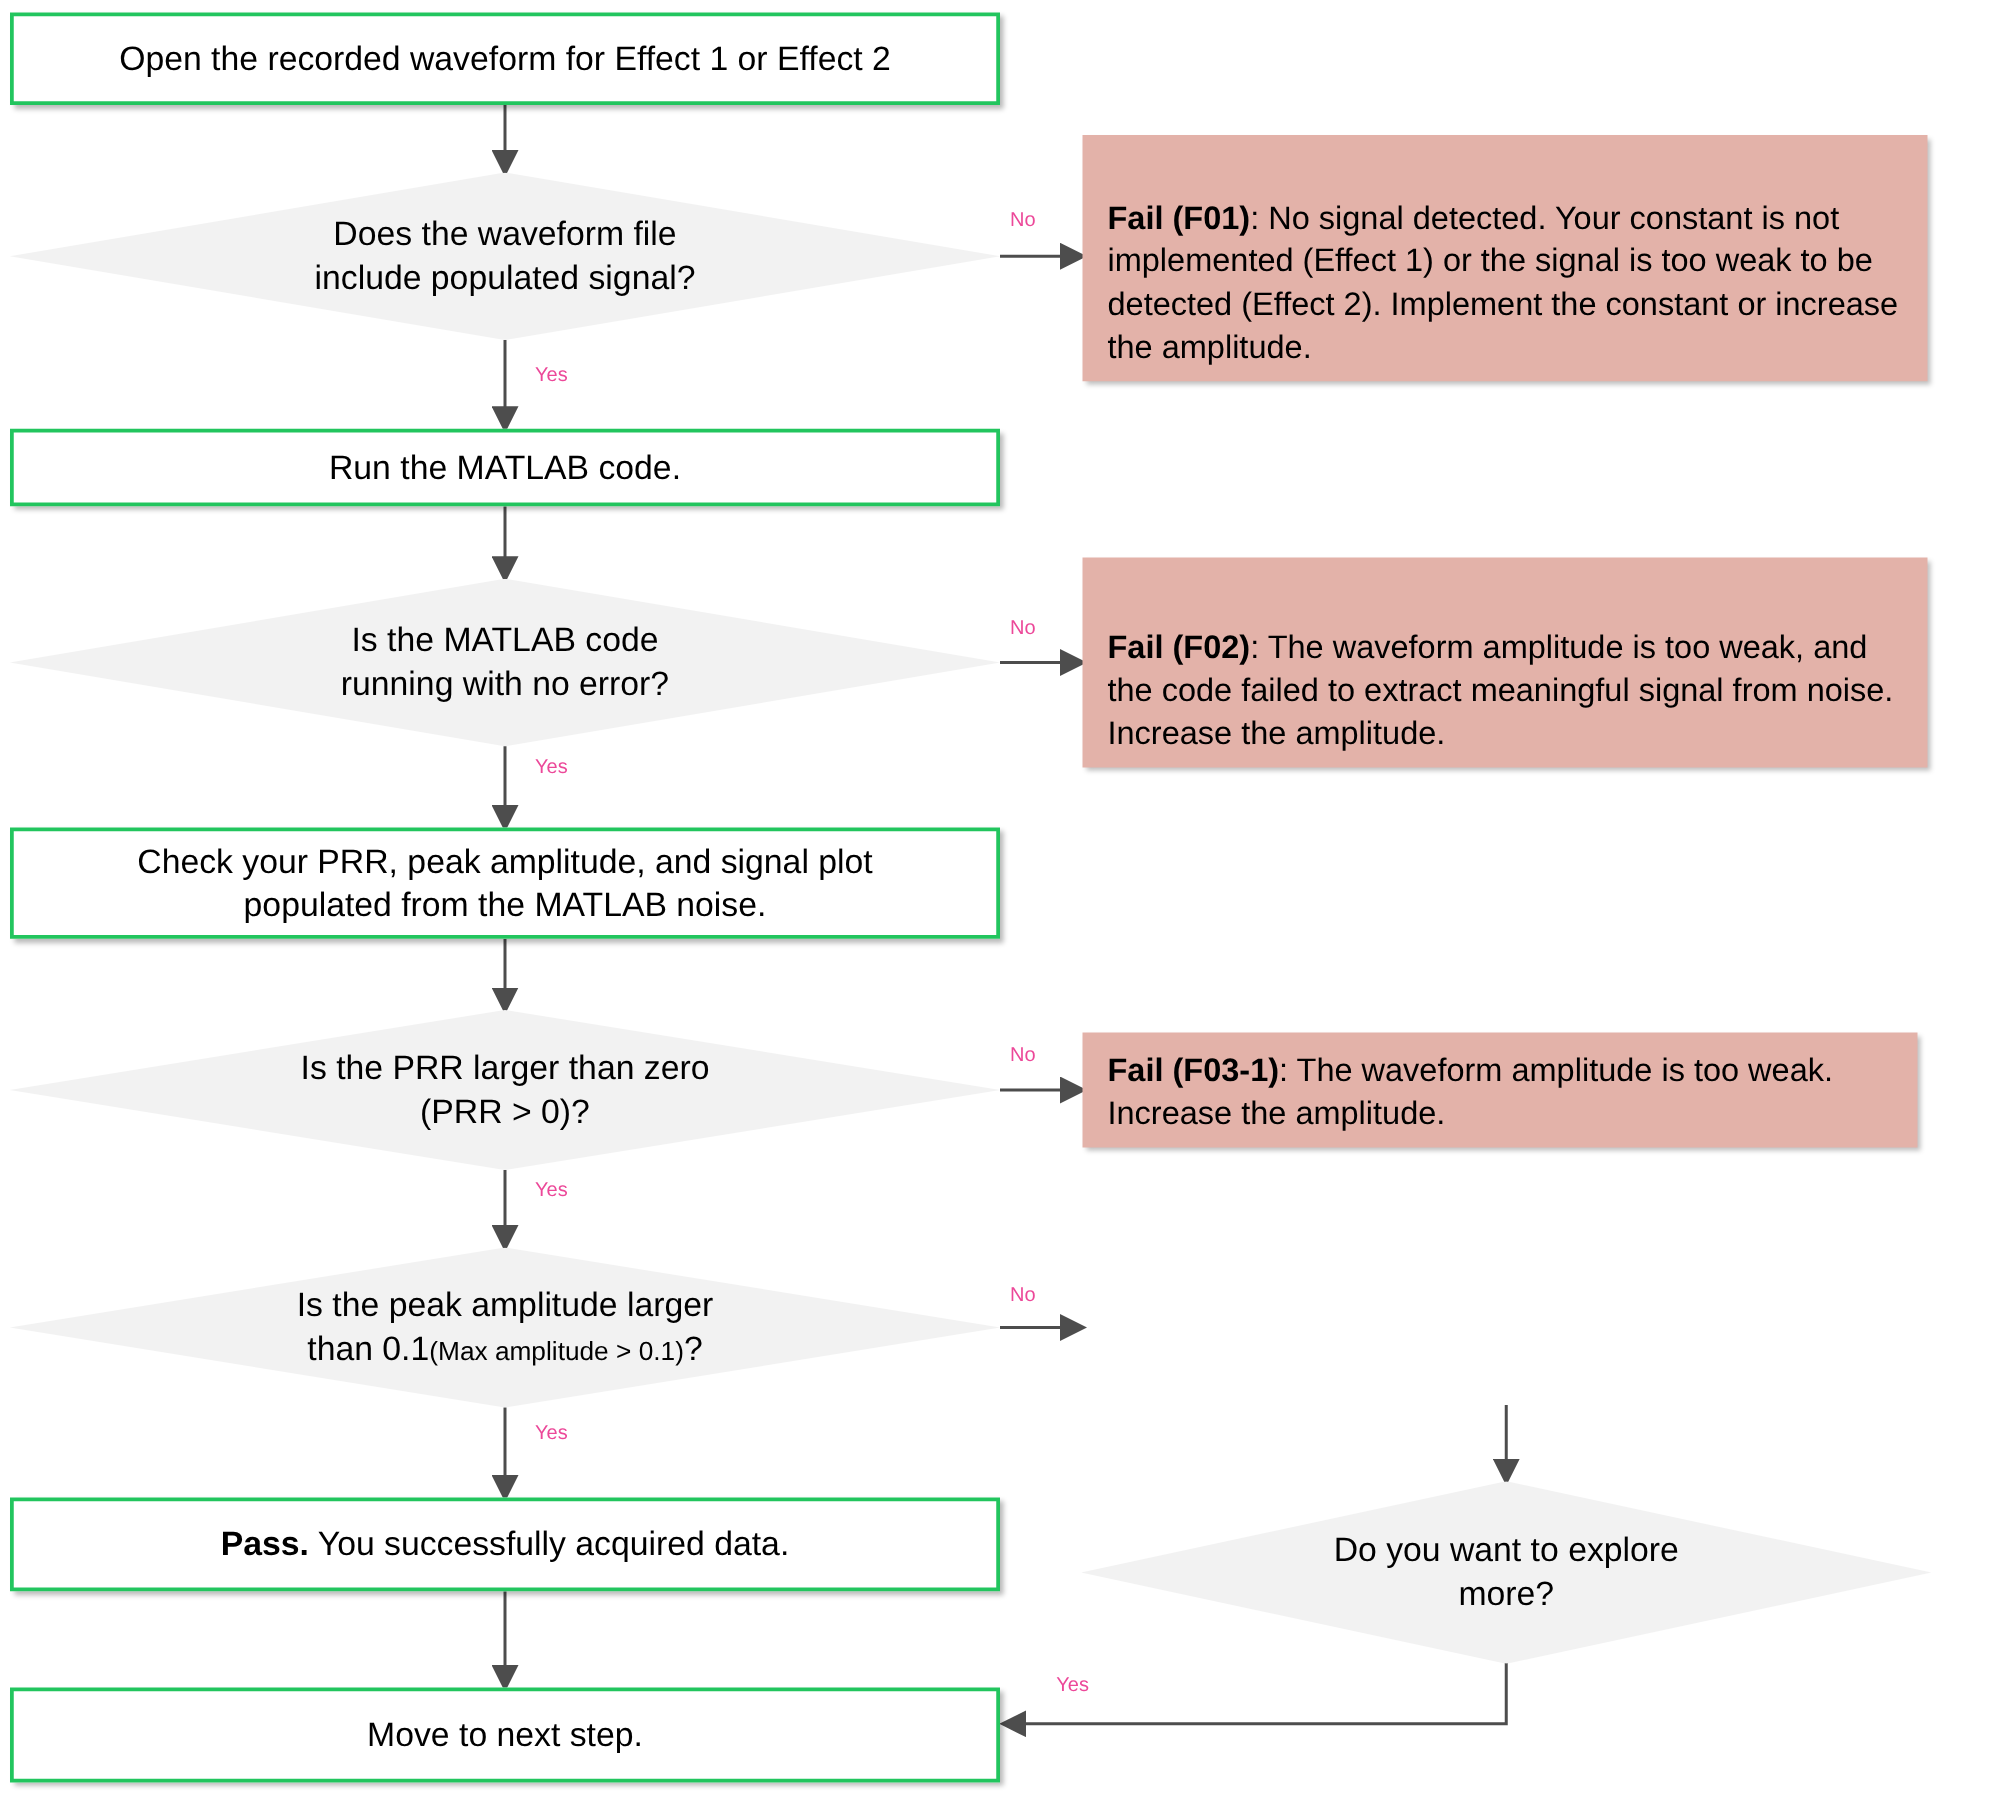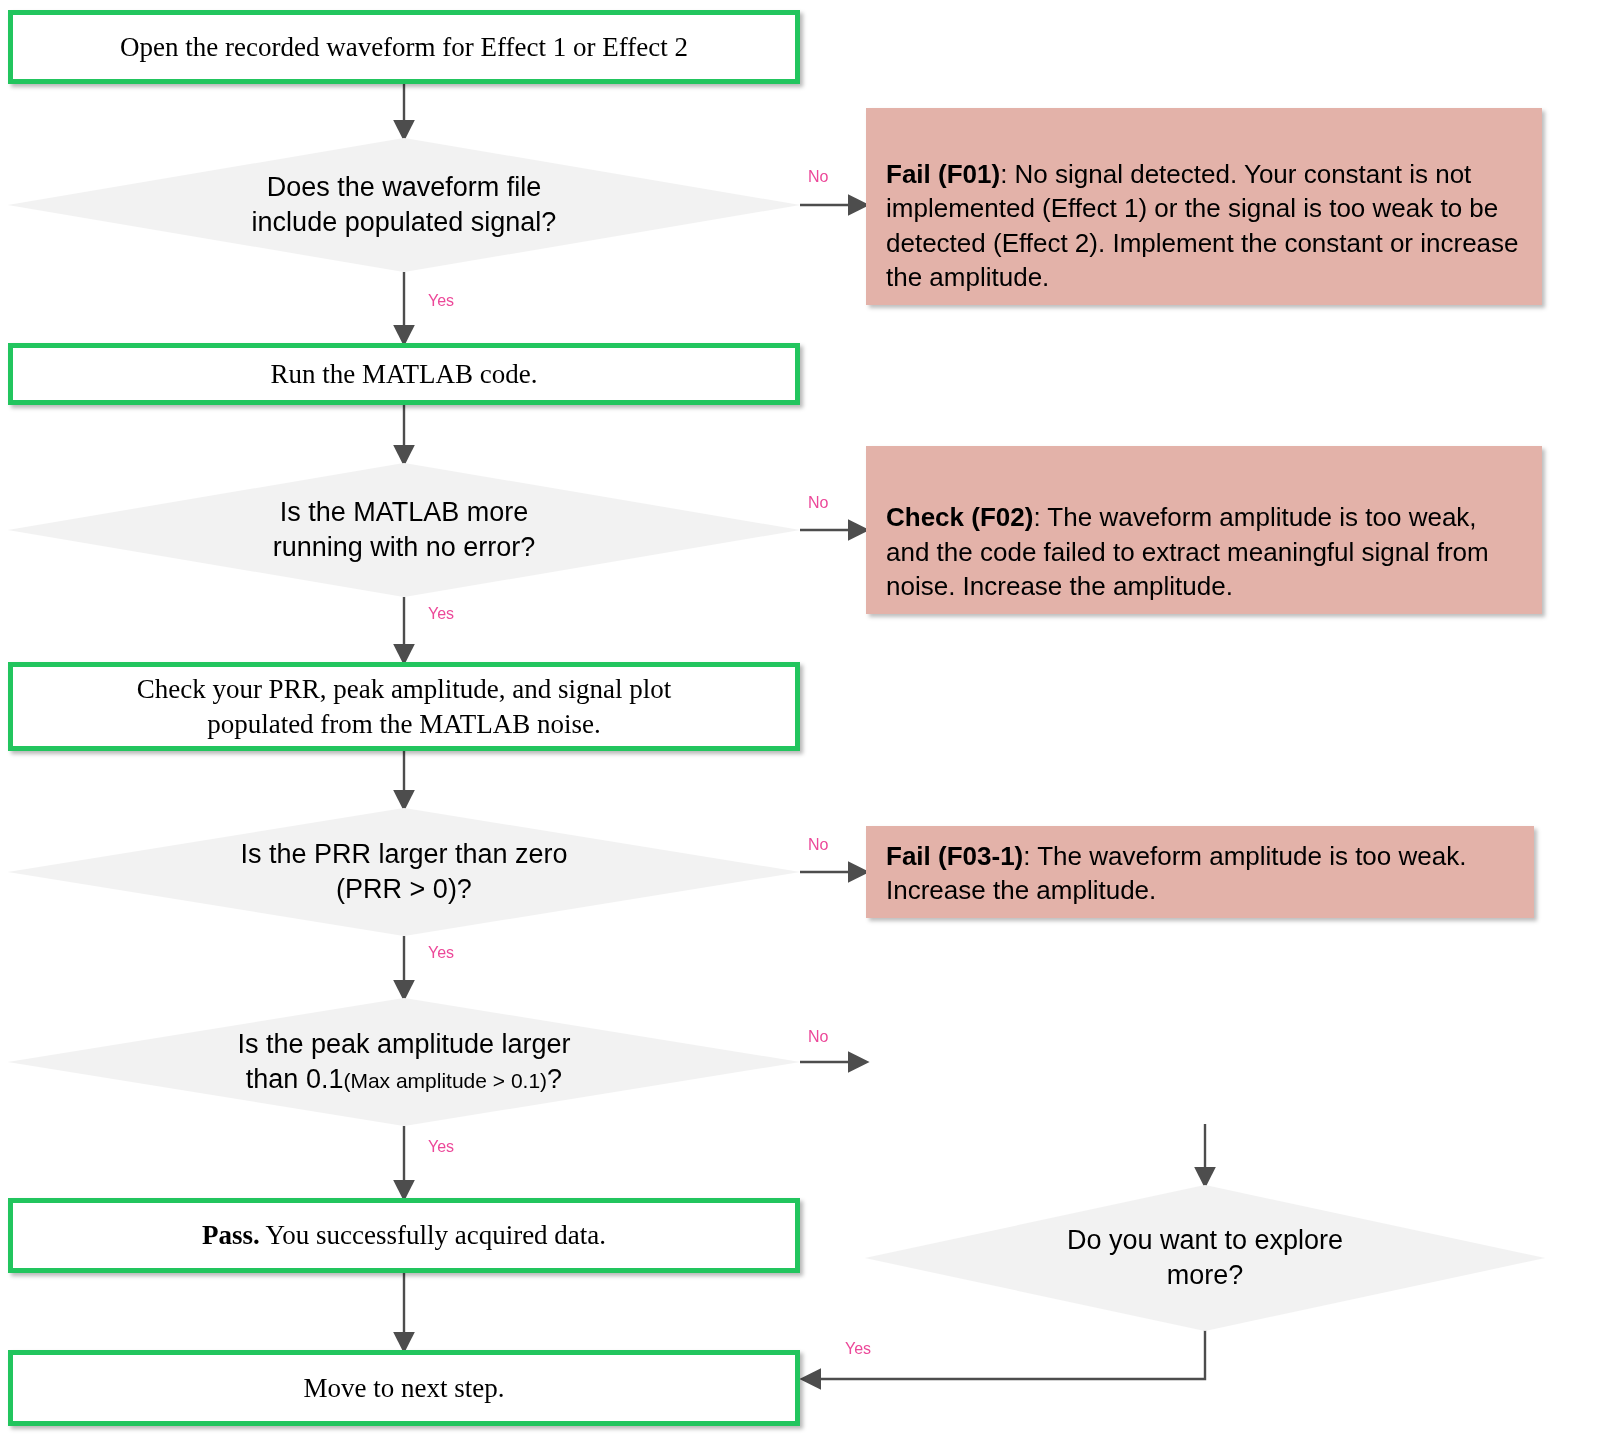--- a/index.html
+++ b/index.html
@@ -23,25 +23,24 @@
     box-sizing: border-box;
     display: flex;
     align-items: center;
     justify-content: center;
     text-align: center;
     line-height: 1.28;
   }
   
   .box {
     background: #ffffff;
-    border: 5px solid #22c55e;
+    border: 3px solid #22c55e;
     box-shadow: 3px 3px 4px rgba(0,0,0,0.28);
     font-size: 27px;
     padding: 4px 1px;
-    font-family: Liberation Serif, serif;
   }
   
   .fail {
     background: #e3b2a9;
     border: none;
     box-shadow: 3px 3px 4px rgba(0,0,0,0.26);
     font-size: 26px;
     text-align: left;
     justify-content: flex-start;
     padding: 10px 16px 10px 20px;
@@ -147,28 +146,28 @@
     </span>
   </div>
 
   <div class="node box" style="left:8px; top:343px; width:792px; height:62px;">
     <span>Run the MATLAB code.</span>
   </div>
 
   <div class="node diamond" style="left:8px; top:463px; width:792px; height:134px;">
     <span class="shape"></span>
     <span class="dlabel">
-      <span>Is the MATLAB more</span><br>
+      <span>Is the MATLAB code</span><br>
       <span>running with no error?</span>
     </span>
   </div>
 
   <div class="node fail" style="left:866px; top:446px; width:676px; height:168px;">
     <span class="inner">
-      <b>Check (F02)</b><span>: The waveform amplitude is too weak, and the code failed to extract meaningful signal from noise. Increase the amplitude.</span>
+      <b>Fail (F02)</b><span>: The waveform amplitude is too weak, and the code failed to extract meaningful signal from noise. Increase the amplitude.</span>
     </span>
   </div>
 
   <div class="node box" style="left:8px; top:662px; width:792px; height:89px;">
     <span>
       <span>Check your PRR, peak amplitude, and signal plot</span><br>
       <span>populated from the MATLAB noise.</span>
     </span>
   </div>
 

